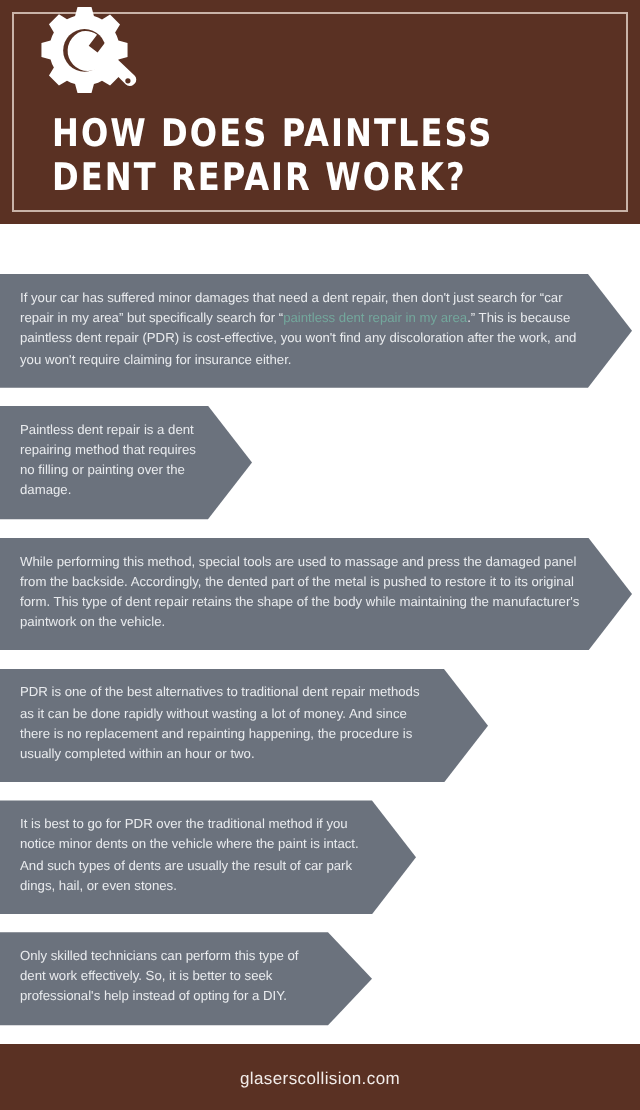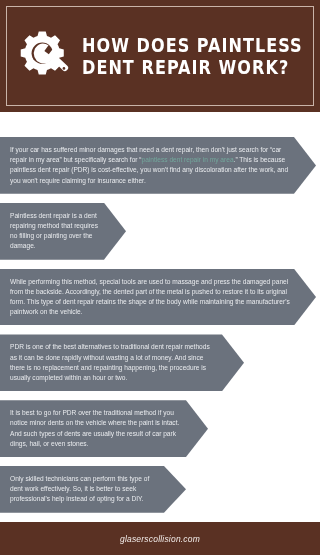--- a/index.html
+++ b/index.html
@@ -31,23 +31,23 @@
     top: 6px;
     right: 6px;
     bottom: 6px;
     border: 1px solid #c9b3a8;
     box-sizing: border-box;
   }
   .header-inner {
     position: absolute;
     left: 0; top: 0; right: 0; bottom: 0;
     display: flex;
-    align-items: center;
     padding-left: 16px;
     box-sizing: border-box;
+    flex-direction: column;
   }
   .brand-icon {
     width: 56px;
     height: 56px;
     flex: 0 0 56px;
     display: block;
   }
   .title {
     margin-left: 10px;
     color: #ffffff;
@@ -101,21 +101,20 @@
   .footer {
     position: absolute;
     left: 0;
     bottom: 0;
     width: 320px;
     height: 33px;
     background: #5a3123;
     display: flex;
     align-items: center;
     justify-content: center;
-    font-style: italic;
   }
   .footer-text {
     color: #f2ece9;
     font-size: 8.5px;
     letter-spacing: 0.2px;
   }
 </style>
 </head>
 <body>
 

